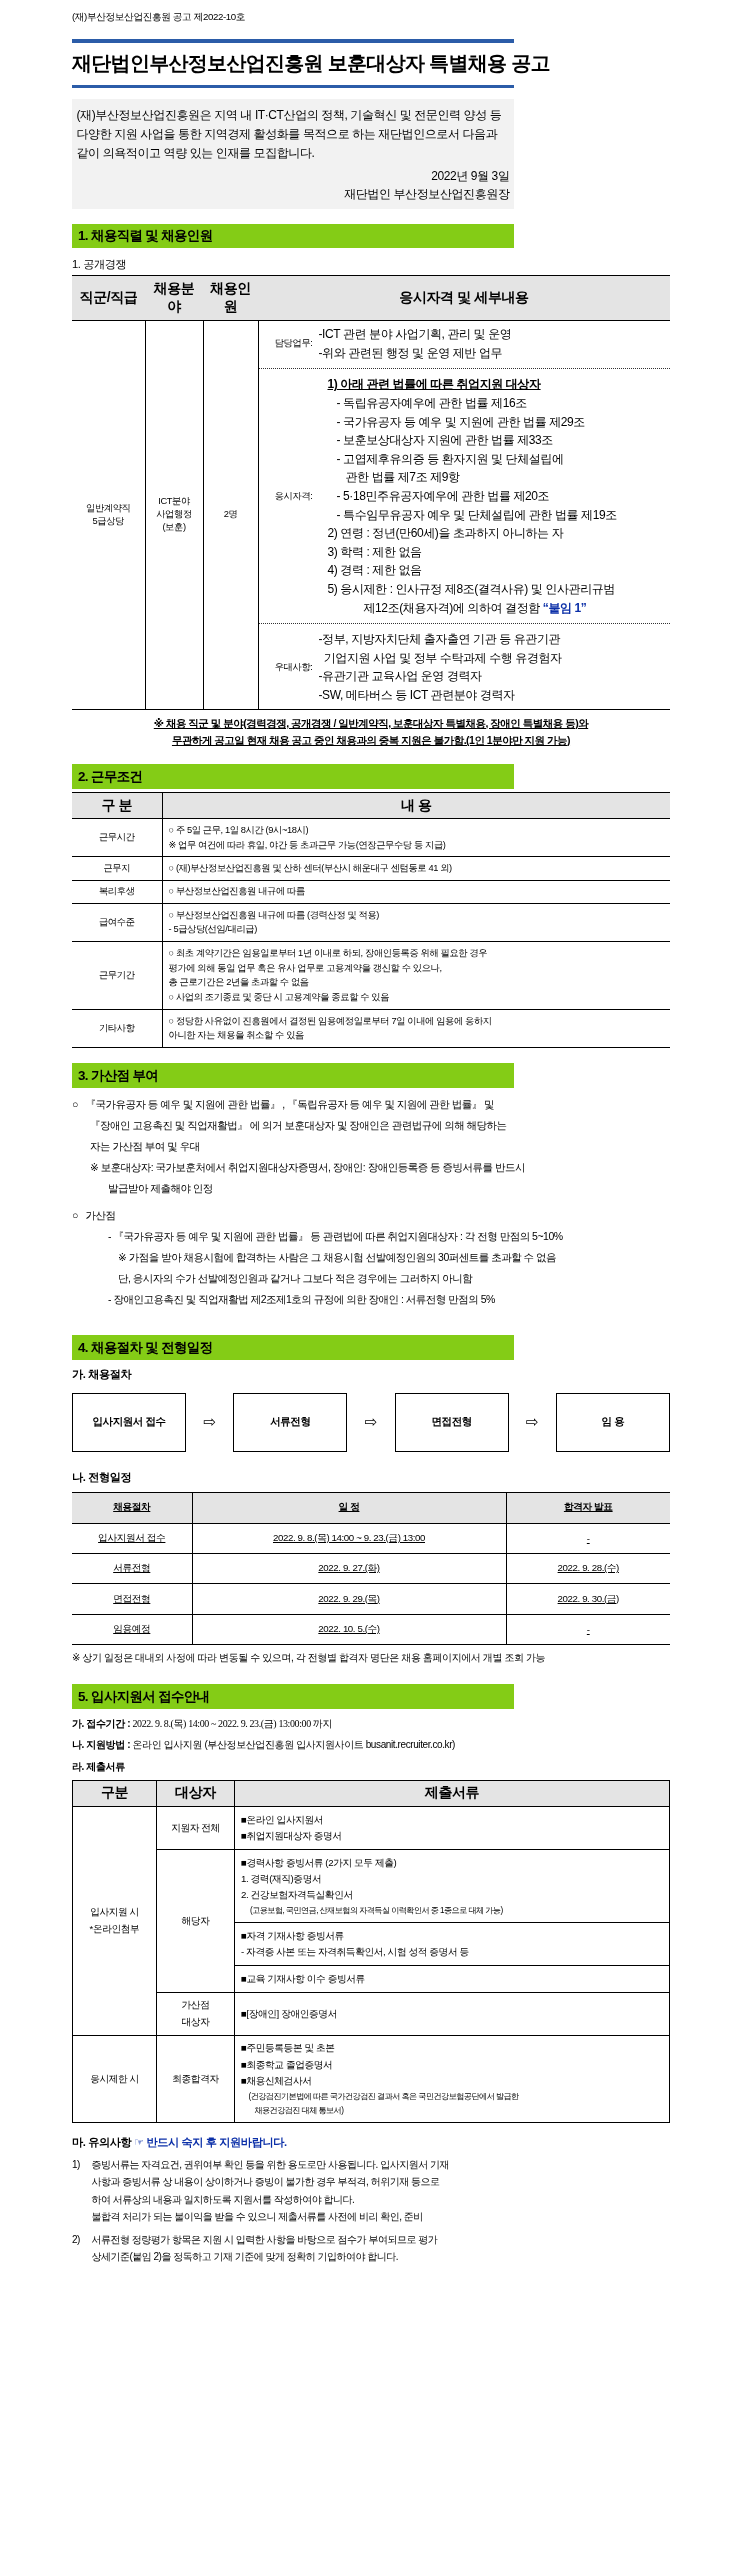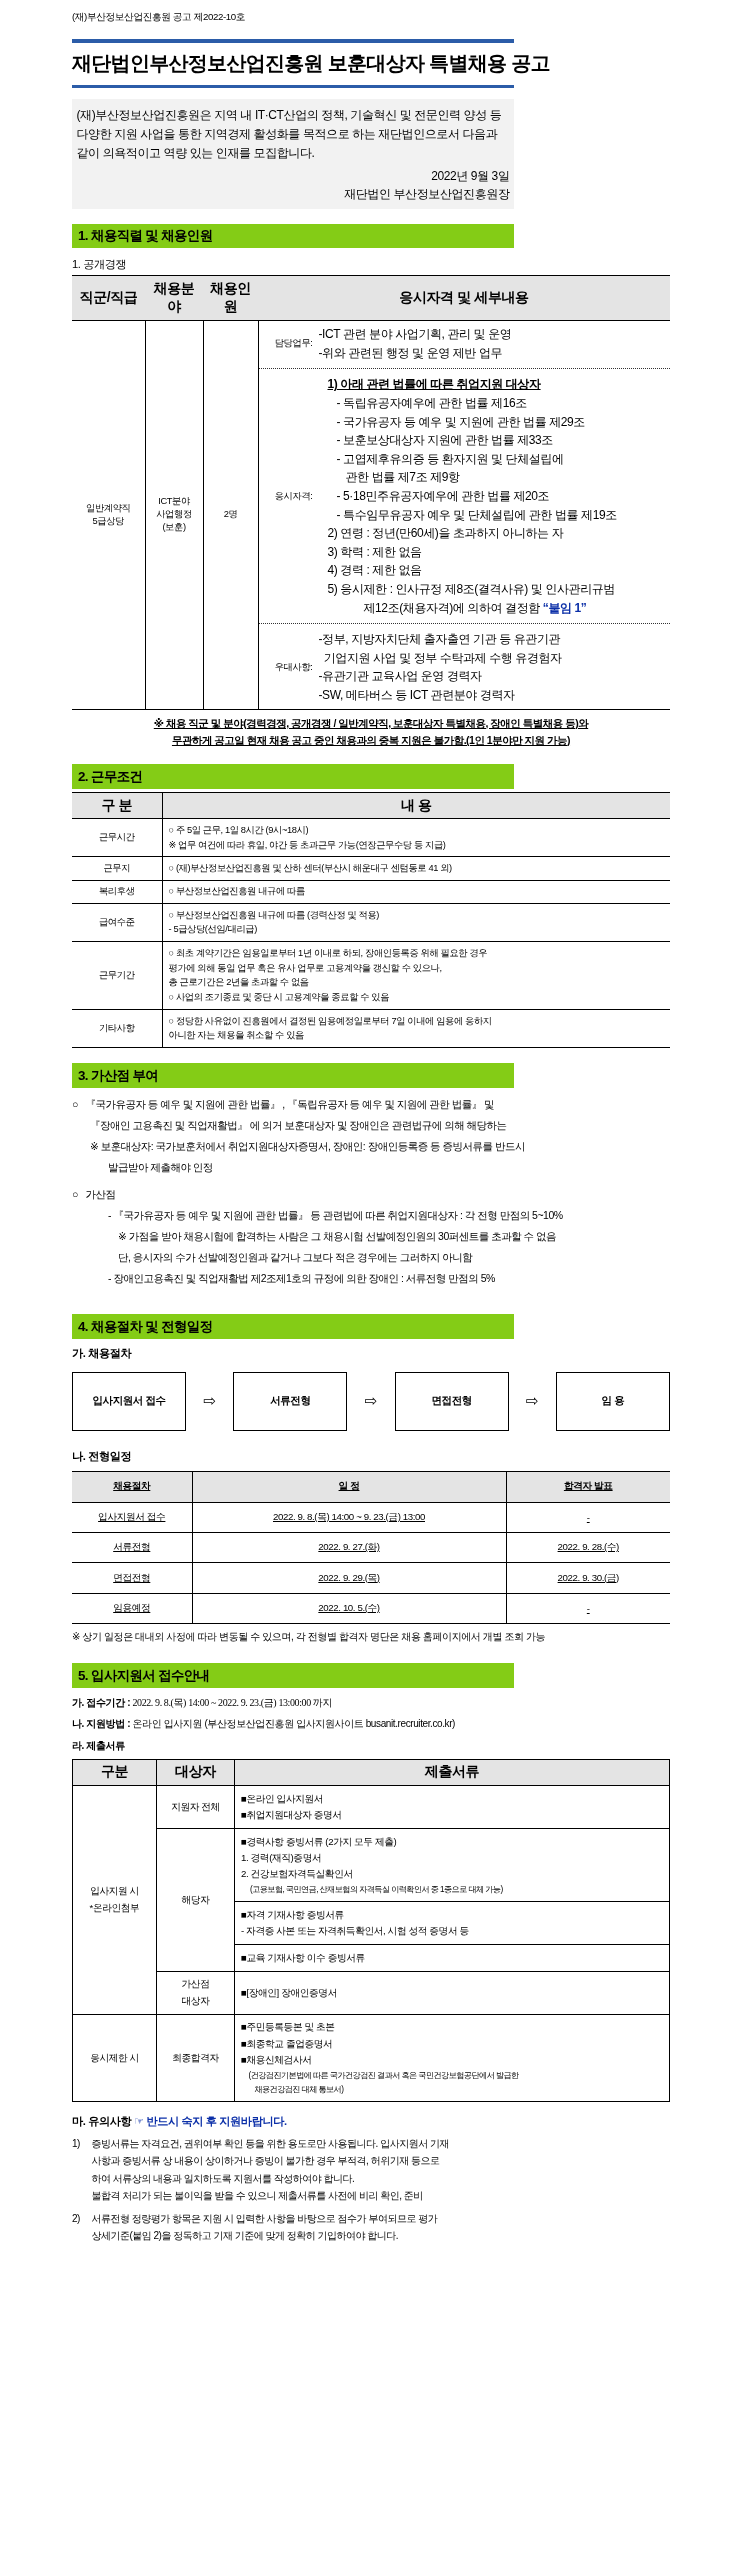--- a/index.html
+++ b/index.html
@@ -276,20 +276,21 @@
         </td>
       </tr>
     </tbody>
   </table>
 
   <div class="section-band">3. 가산점 부여</div>
 
   <div class="para">
     <span class="o">○</span><span>『국가유공자 등 예우 및 지원에 관한 법률』 , 『독립유공자 등 예우 및 지원에 관한 법률』 및</span>
     <span class="hang">『장애인 고용촉진 및 직업재활법』 에 의거 보훈대상자 및 장애인은 관련법규에 의해 해당하는</span>
+    <span class="hang">자는 가산점 부여 및 우대</span>
     <span class="hang">※ 보훈대상자: 국가보훈처에서 취업지원대상자증명서, 장애인: 장애인등록증 등 증빙서류를 반드시</span>
     <span class="hang2">발급받아 제출해야 인정</span>
   </div>
 
   <div class="para">
     <span class="o">○</span><span>가산점</span>
     <span class="hang2">- 『국가유공자 등 예우 및 지원에 관한 법률』 등 관련법에 따른 취업지원대상자 : 각 전형 만점의 5~10%</span>
     <span class="hang3">※ 가점을 받아 채용시험에 합격하는 사람은 그 채용시험 선발예정인원의 30퍼센트를 초과할 수 없음</span>
     <span class="hang3">단, 응시자의 수가 선발예정인원과 같거나 그보다 적은 경우에는 그러하지 아니함</span>
     <span class="hang2">- 장애인고용촉진 및 직업재활법 제2조제1호의 규정에 의한 장애인 : 서류전형 만점의 5%</span>

